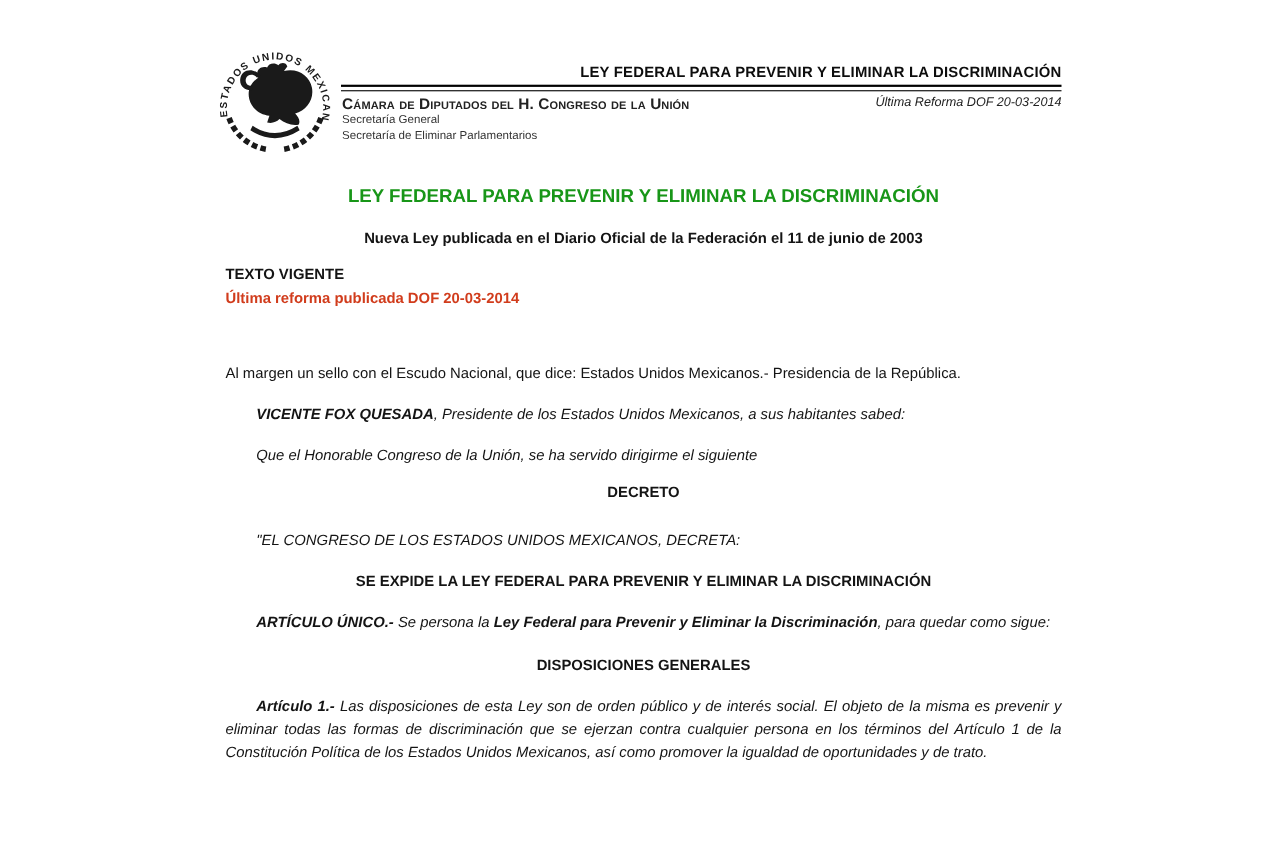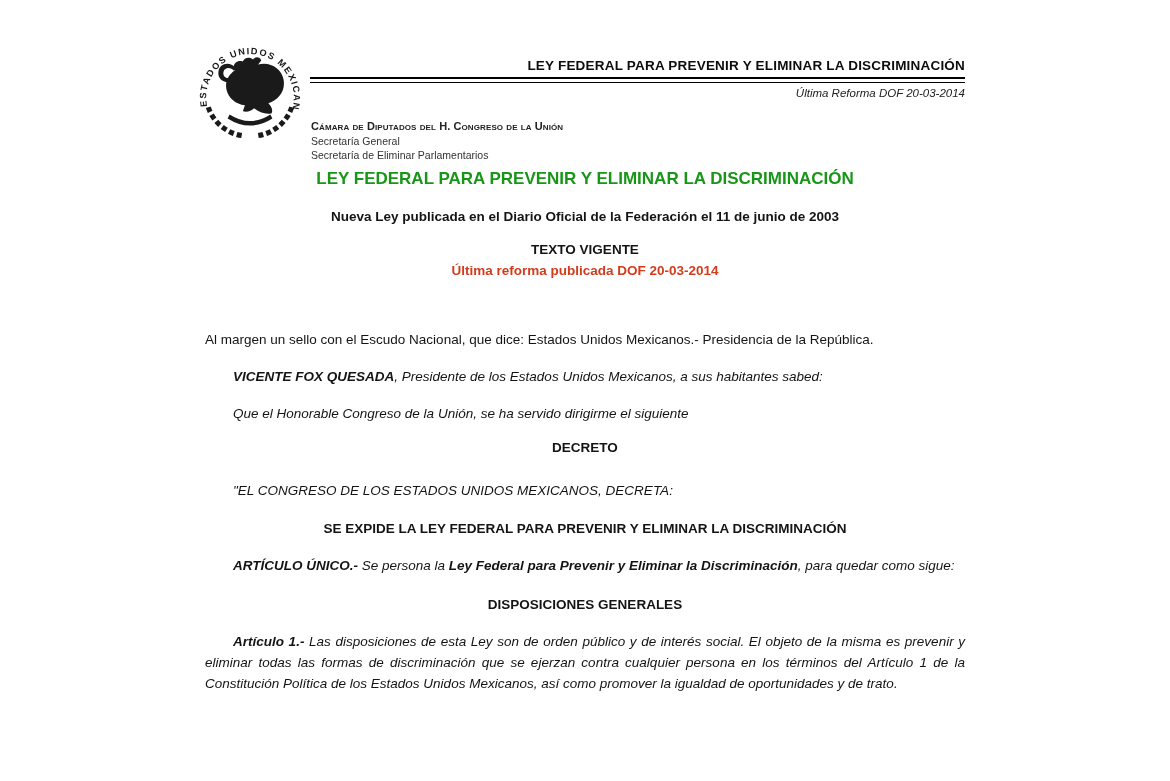--- a/index.html
+++ b/index.html
@@ -27,42 +27,42 @@
   .hdr-rule-thick {
     position:absolute; left:310px; right:205px; top:77px;
     border-top:2.5px solid #000;
   }
   .hdr-rule-thin {
     position:absolute; left:310px; right:205px; top:82px;
     border-top:1px solid #000;
   }
   .hdr-org { position:absolute; left:311px; top:87px; line-height:14.5px; }
   .org-main {
-    font-weight:bold; font-variant:small-caps; font-size:11px;
-    letter-spacing:0.1px; color:#222;margin-top:32px;
+    font-weight:bold; font-variant:small-caps; font-size:14px;
+    letter-spacing:0.1px; color:#222;
   }
   .org-sub { font-size:10.5px; color:#333; }
   .hdr-reform {
     position:absolute; right:205px; top:87px;
     font-style:italic; font-size:11.5px; color:#222;
   }
 
   
   .content {
     position:absolute; left:205px; top:168px; width:760px;
     font-size:13.5px; line-height:21px;
   }
   .t-green {
     text-align:center; font-weight:bold; font-size:17px;
     line-height:22px; color:#189618; margin:0 0 16px;
   }
   .pub-line { text-align:center; font-weight:bold; margin:0 0 12px; }
-  .vigente  { text-align:center; font-weight:bold; margin:0; }
+  .vigente  { text-align:left; font-weight:bold; margin:0; }
   .reform-red {
-    text-align:center; font-weight:bold; color:#d13c1c; margin:0 0 48px;
+    text-align:left; font-weight:bold; color:#d13c1c; margin:0 0 48px;
   }
   p.body { margin:16px 0 13px; text-align:justify; }
   p.indent { text-indent:28px;font-style:italic; }
   .mb16 { margin-bottom:16px !important; }
   .mb17 { margin-bottom:17px !important; }
   .mb18 { margin-bottom:18px !important; }
   .h-center { text-align:center; font-weight:bold; margin:0 0 15px; }
   .mb22 { margin-bottom:22px !important; }
   .mb0  { margin-bottom:0 !important; }
   .mb13 { margin-bottom:13px !important; }

